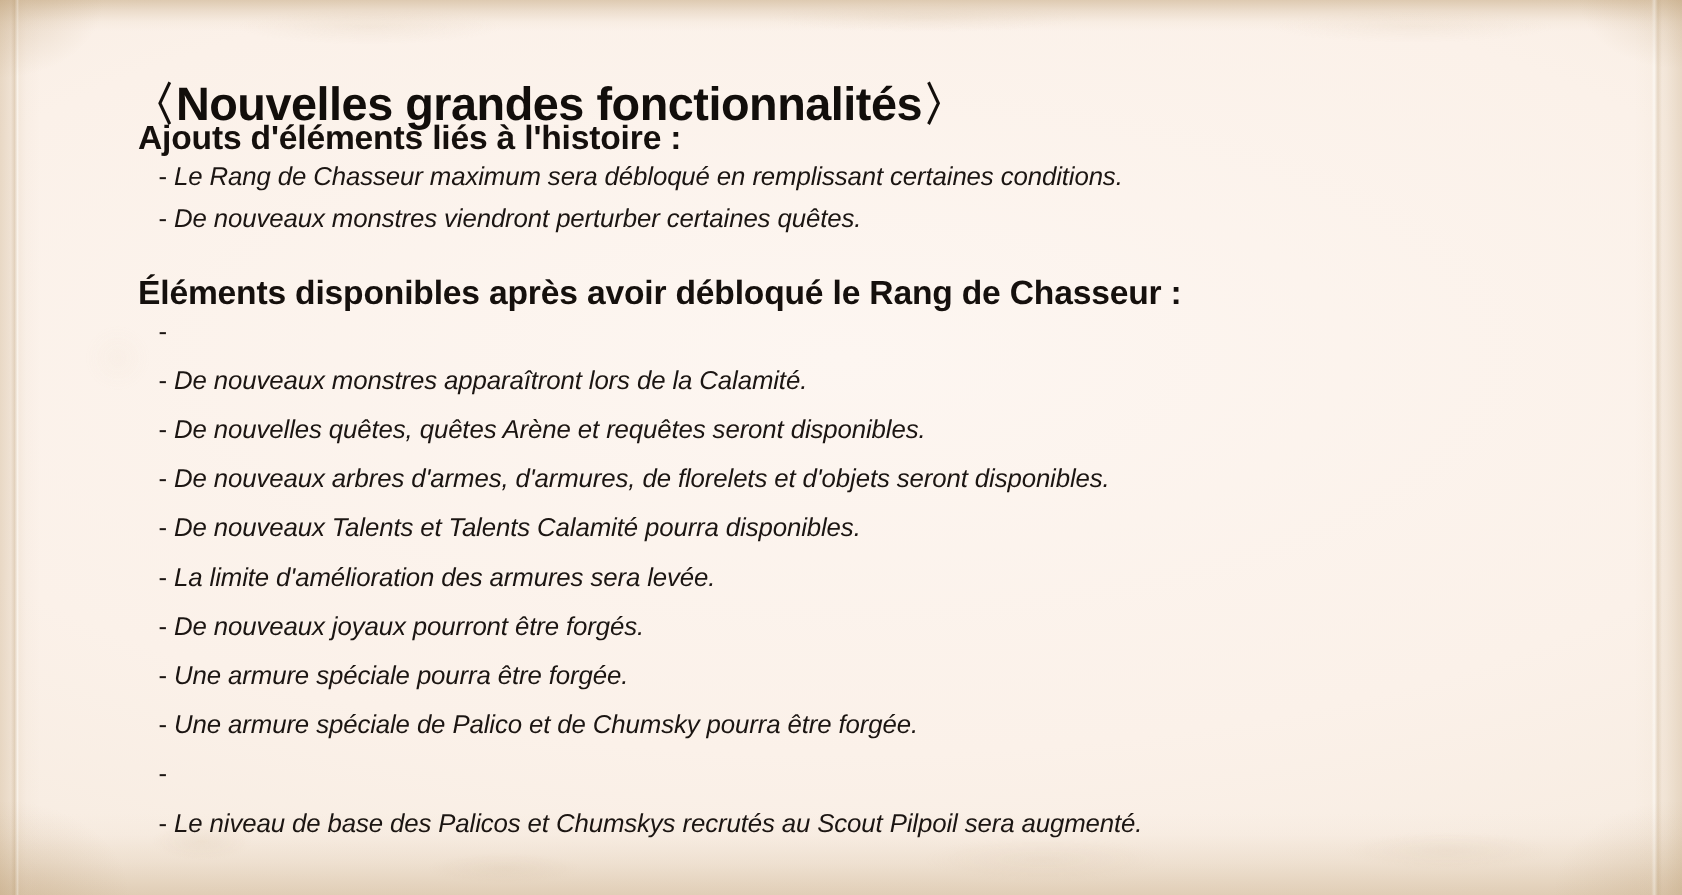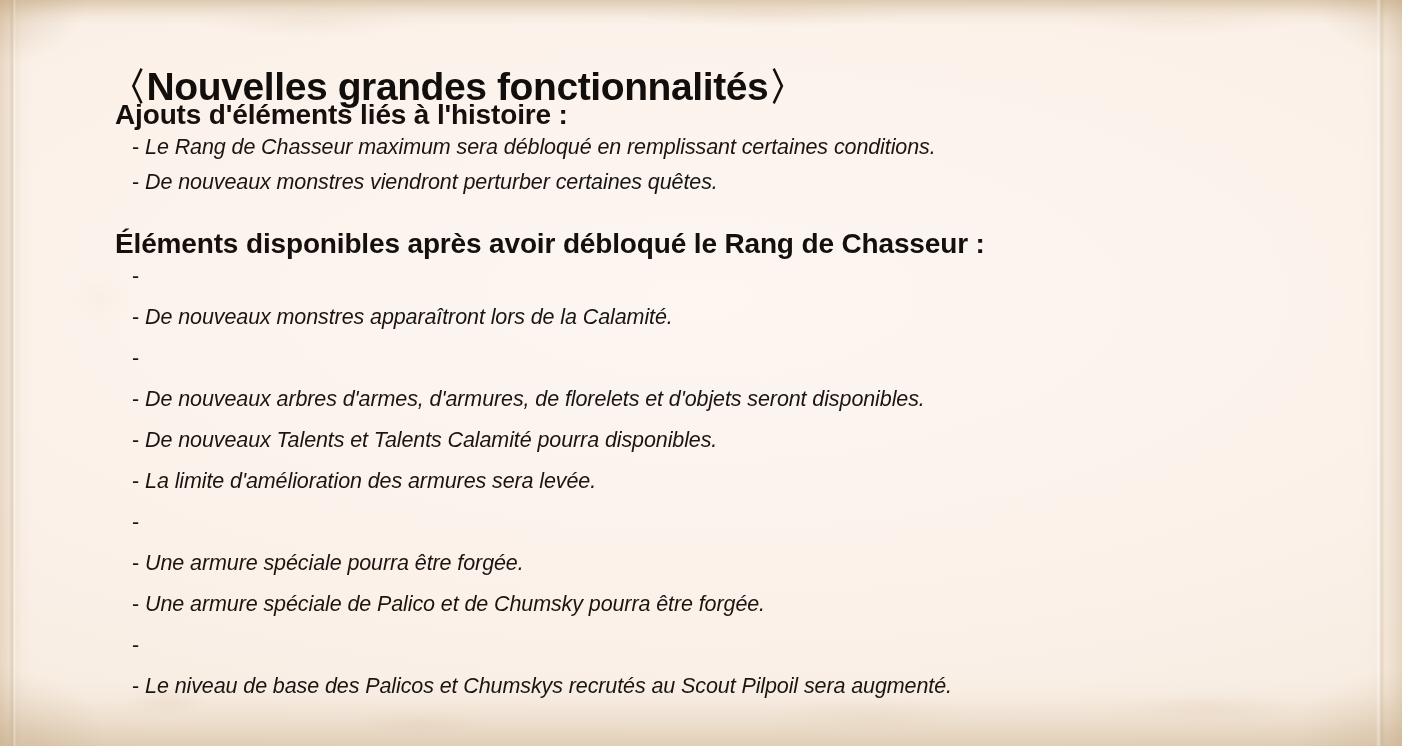--- a/index.html
+++ b/index.html
@@ -233,35 +233,37 @@
       <ul class="item-list">
         <li class="list-item">
           <span class="dash">-</span>
         </li>
         <li class="list-item">
           <span class="dash">-</span>
           <span class="item-text">De nouveaux monstres apparaîtront lors de la Calamité.</span>
         </li>
         <li class="list-item">
           <span class="dash">-</span>
+          <span class="item-text">De nouvelles quêtes, quêtes Arène et requêtes seront disponibles.</span>
         </li>
         <li class="list-item">
           <span class="dash">-</span>
           <span class="item-text">De nouveaux arbres d'armes, d'armures, de florelets et d'objets seront disponibles.</span>
         </li>
         <li class="list-item">
           <span class="dash">-</span>
           <span class="item-text">De nouveaux Talents et Talents Calamité pourra disponibles.</span>
         </li>
         <li class="list-item">
           <span class="dash">-</span>
           <span class="item-text">La limite d'amélioration des armures sera levée.</span>
         </li>
         <li class="list-item">
           <span class="dash">-</span>
+          <span class="item-text">De nouveaux joyaux pourront être forgés.</span>
         </li>
         <li class="list-item">
           <span class="dash">-</span>
           <span class="item-text">Une armure spéciale pourra être forgée.</span>
         </li>
         <li class="list-item">
           <span class="dash">-</span>
           <span class="item-text">Une armure spéciale de Palico et de Chumsky pourra être forgée.</span>
         </li>
         <li class="list-item">

